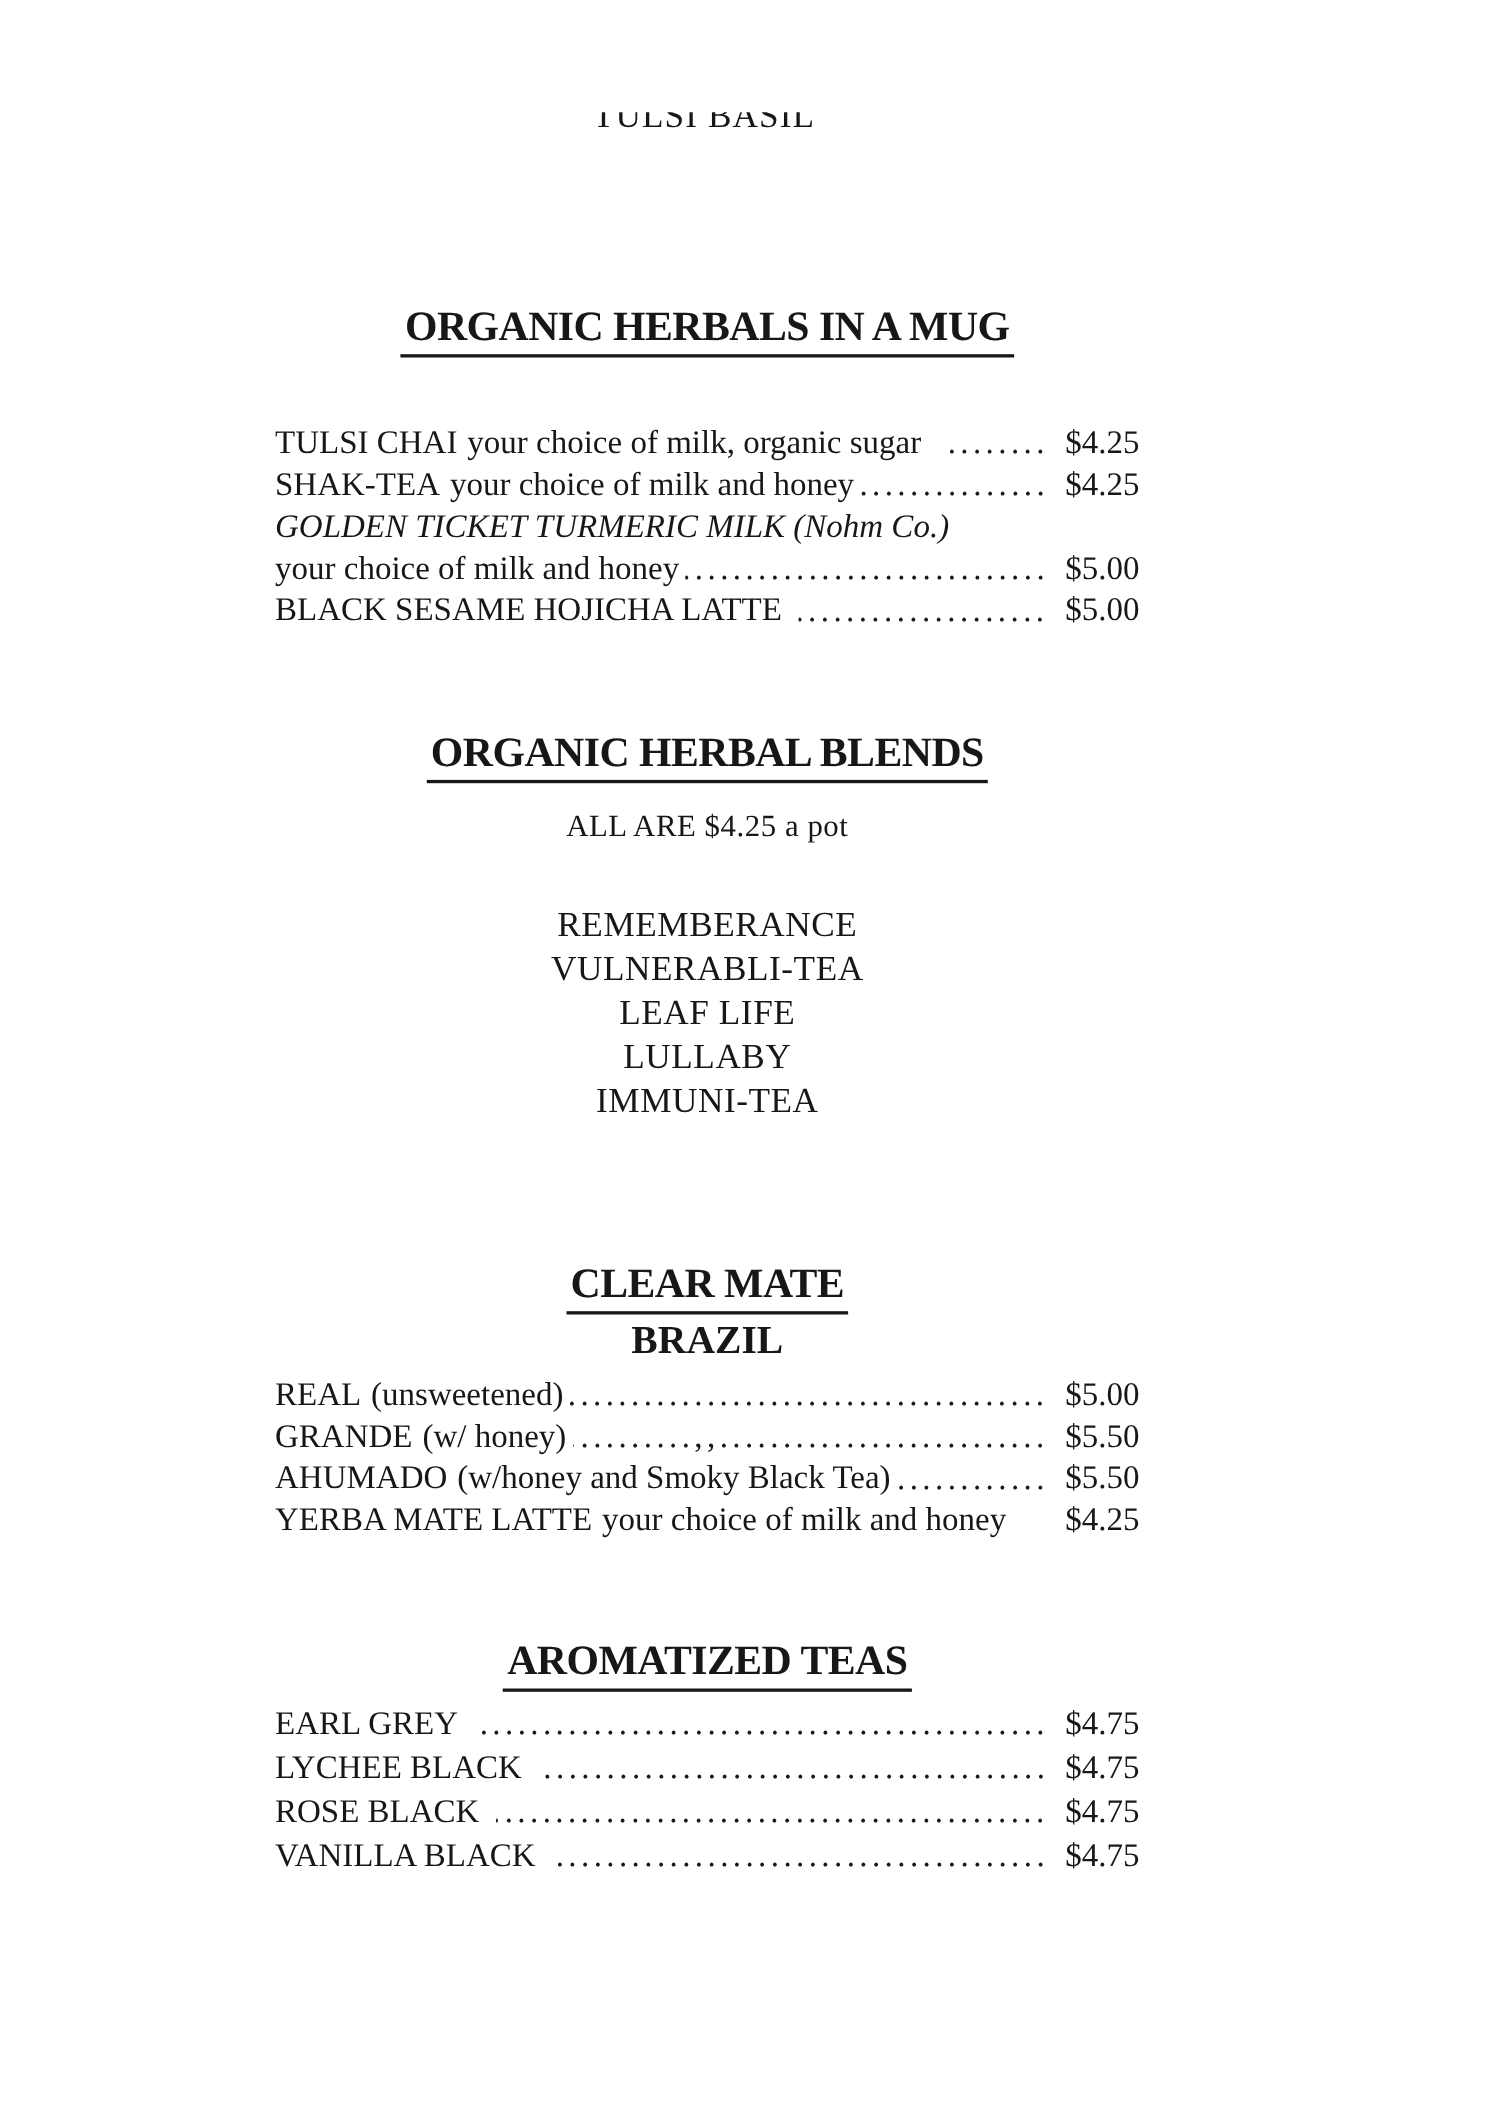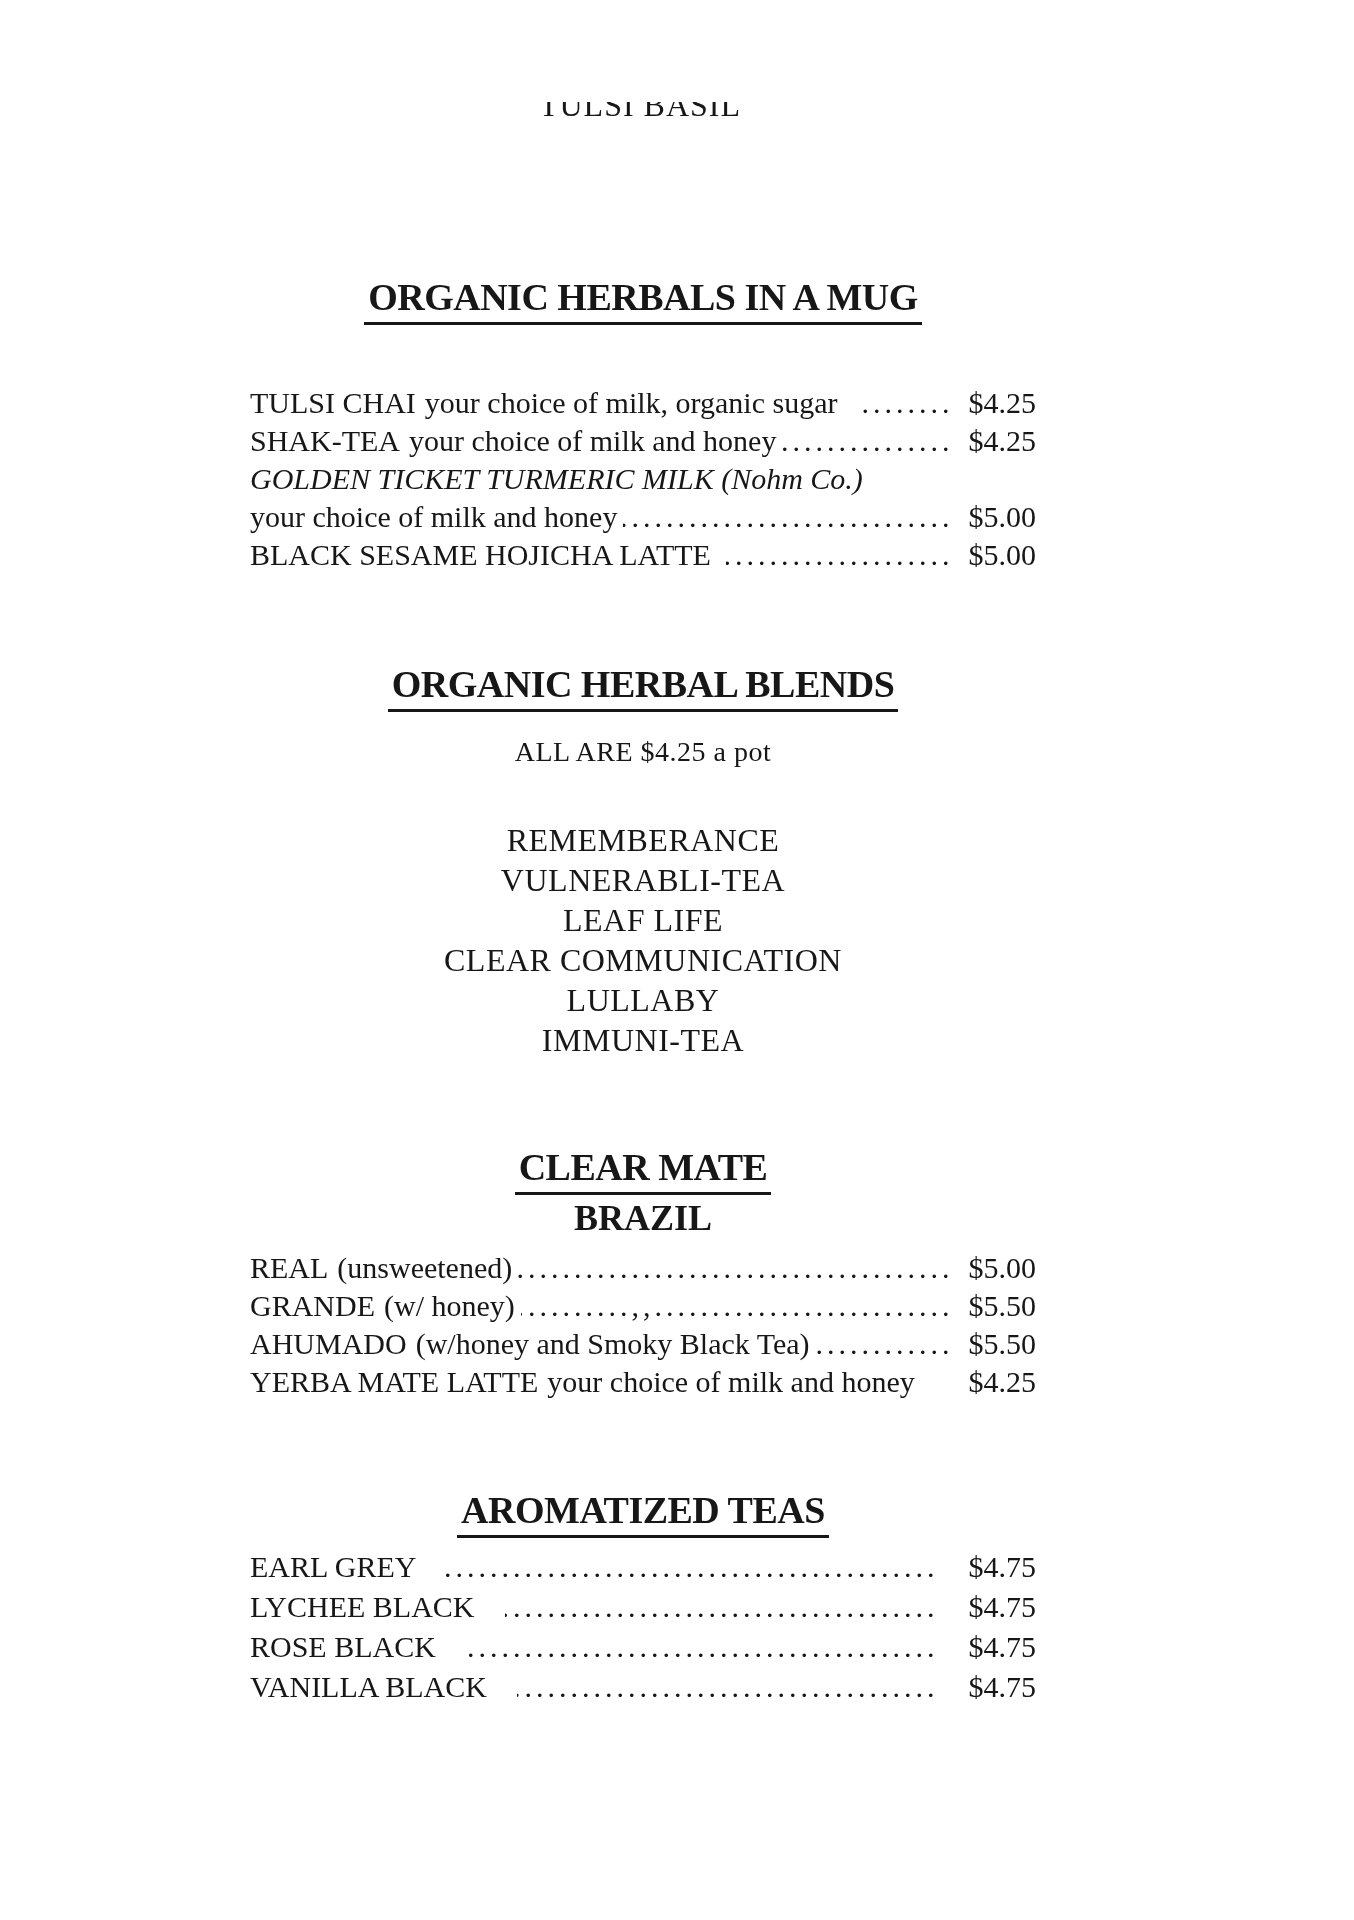--- a/index.html
+++ b/index.html
@@ -32,21 +32,21 @@
   .sec-sub{
     position:absolute;left:250px;width:786px;text-align:center;
     font-size:28px;line-height:34px;letter-spacing:0.5px;
   }
   .sec-sub.bold{font-size:36px;line-height:40px;font-weight:bold;letter-spacing:0px;}
   .rows{position:absolute;left:250px;width:786px;}
   .row{
     display:flex;align-items:baseline;
     font-size:30px;line-height:38px;white-space:nowrap;
   }
-  .rows.wide .row{line-height:40px;gap:15px;}
+  .rows.wide .row{line-height:40px;}
   .row.center{justify-content:flex-start;font-style:italic;}
   .nm{letter-spacing:0px;}
   .nm:not(:empty){margin-right:9px;}
   .ds{}
   .leader{
     flex:1 1 0;min-width:0;overflow:hidden;
     text-align:right;direction:rtl;
     letter-spacing:4px;margin:0 1px 0 6px;
   }
   .pr{margin-left:14px;}
@@ -98,21 +98,20 @@
 
   <div class="sec-title" style="top:664px;">
     <span class="t">ORGANIC HERBAL BLENDS</span>
   </div>
   <div class="sec-sub" style="top:735px;">ALL ARE $4.25 a pot</div>
 
   <div class="blends" style="top:820px;">
     <div class="blend">REMEMBERANCE</div>
     <div class="blend">VULNERABLI-TEA</div>
     <div class="blend">LEAF LIFE</div>
-    <div class="blend">CLEAR COMMUNICATION</div>
     <div class="blend">LULLABY</div>
     <div class="blend">IMMUNI-TEA</div>
   </div>
 
   <div class="sec-title" style="top:1147px;">
     <span class="t">CLEAR MATE</span>
   </div>
   <div class="sec-sub bold" style="top:1198px;">BRAZIL</div>
 
   <div class="rows" style="top:1249px;">

